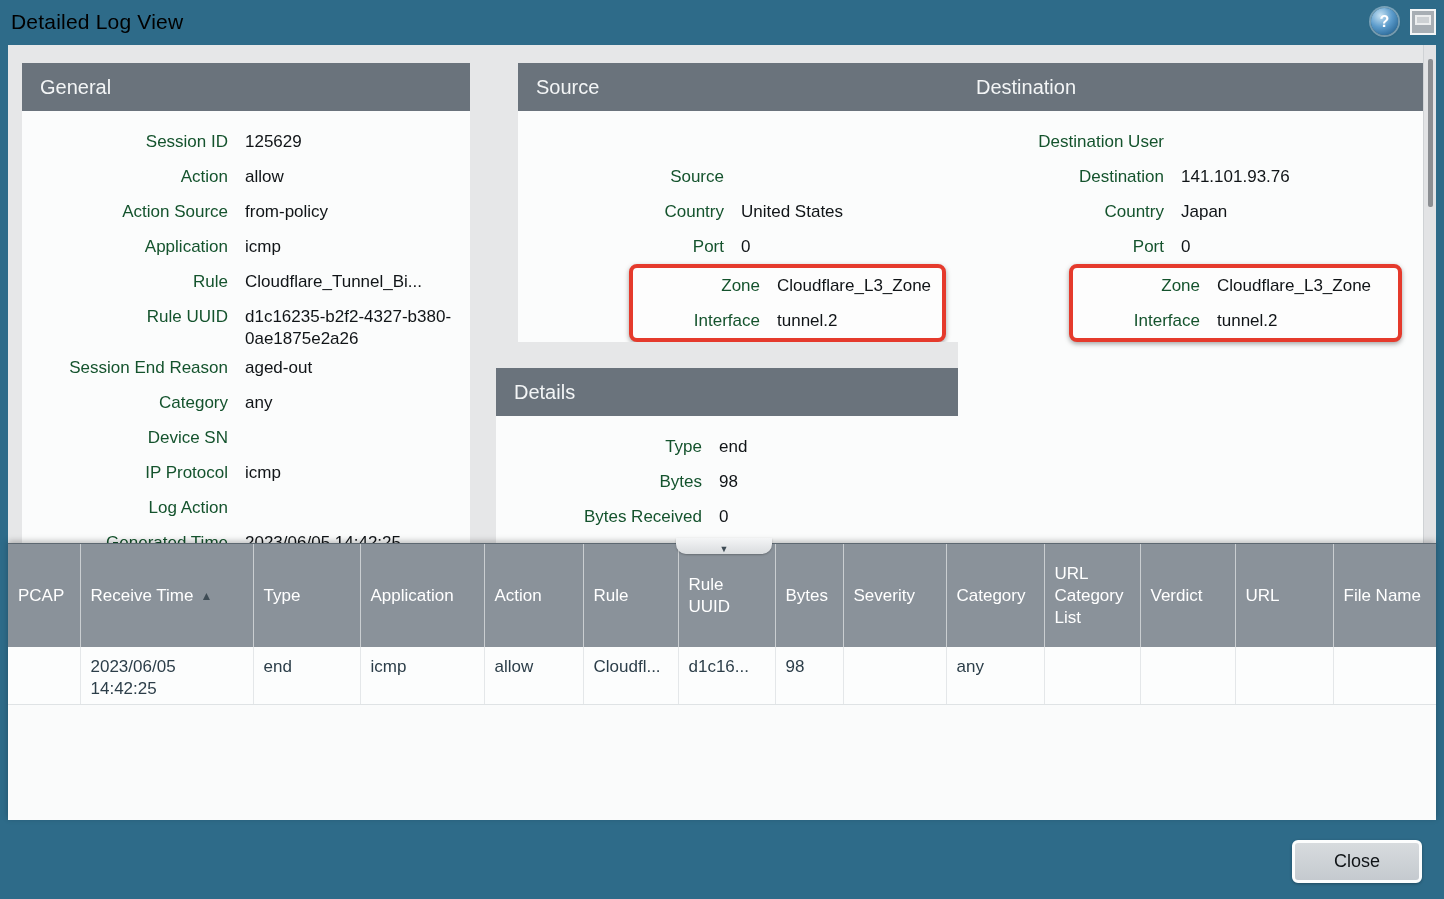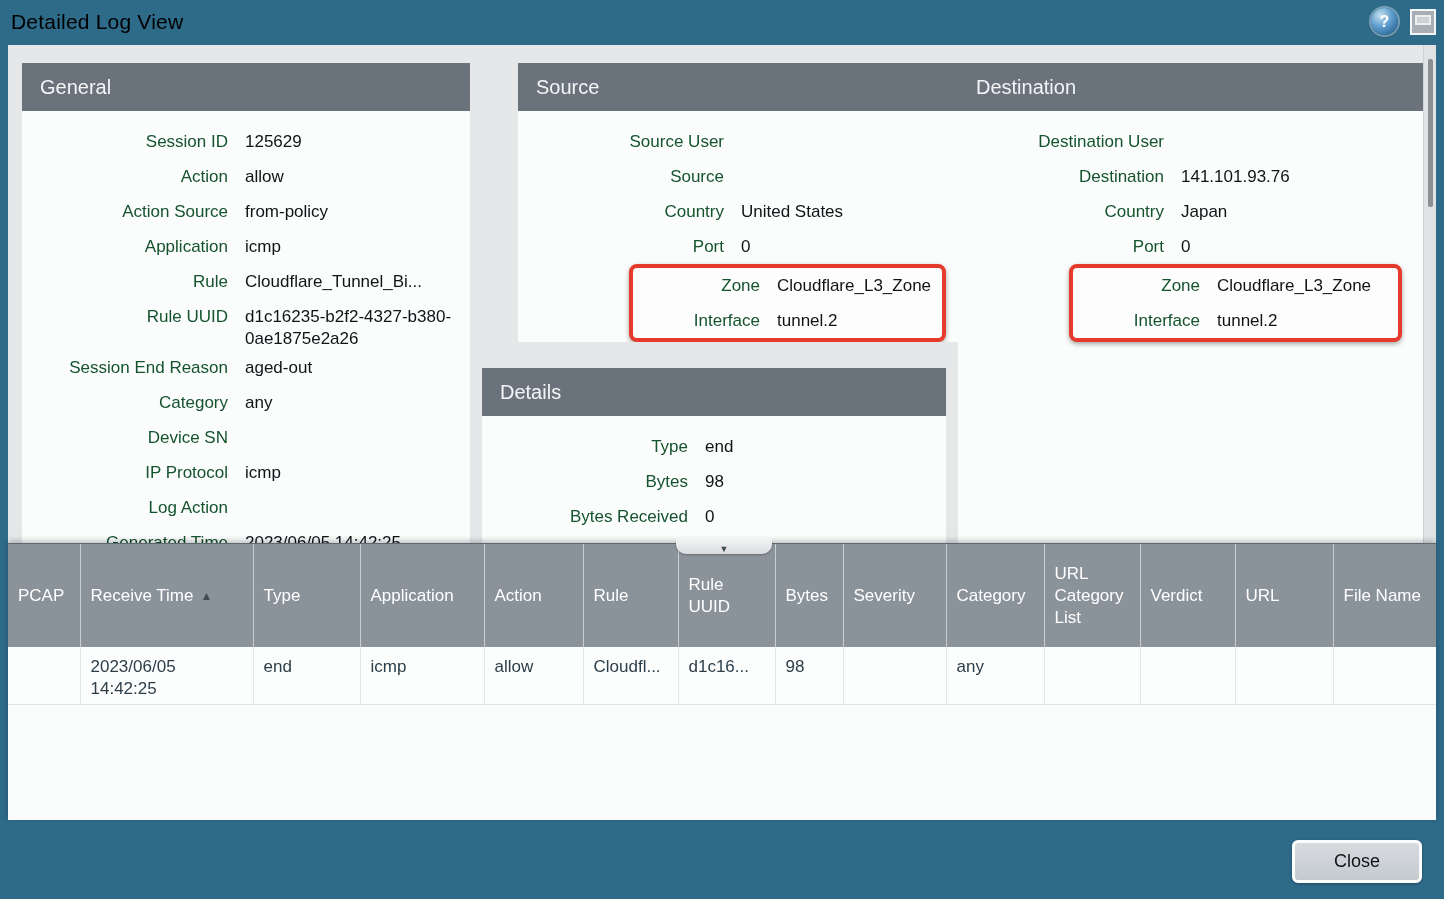--- a/index.html
+++ b/index.html
@@ -30,21 +30,21 @@
 
   
   .panel { position:absolute; background:#fbfcfc; overflow:hidden; }
   .panel-header {
     height:48px; background:#6a737c; color:#f3f5f6; font-size:20px;
     line-height:48px; padding-left:18px;
   }
   .panel-body { position:relative; padding-top:13px; background:#fbfcfc; }
   .panel[data-panel="general"]     { left:22px;  top:63px;  width:448px; height:480px; }
   .panel[data-panel="source"]      { left:482px; top:63px;  width:476px;margin-left:36px; }
-  .panel[data-panel="details"]     { left:482px; top:368px; width:464px; height:175px; }
+  .panel[data-panel="details"]     { left:496px; top:368px; width:464px; height:175px; }
   .panel[data-panel="destination"] { left:958px; top:63px;  width:478px; height:480px; }
 
   .prow { display:flex; min-height:35px; align-items:flex-start; }
   .prow .lbl { flex:none; width:206px; text-align:right; color:#14532d; font-size:17px; line-height:22px; padding-top:7px; }
   .prow .val { flex:1; color:#101417; font-size:17px; line-height:22px; padding:7px 10px 0 17px; word-wrap:break-word; }
 
   .red-box {
     border:4px solid #e53a2c; border-radius:8px;
     margin-left:111px; box-shadow:0 2px 5px rgba(0,0,0,.35);
     background:#fdfdfd;
@@ -163,21 +163,20 @@
         <span class="lbl">Generated Time</span>
         <span class="val">2023/06/05 14:42:25</span>
       </div>
     </div>
 </section>
 
 <section class="panel" data-panel="source">
   <div class="panel-header">Source</div>
   <div class="panel-body">
       <div class="prow">
-        <span class="lbl">Source User</span>
         <span class="val"></span>
       </div>
       <div class="prow">
         <span class="lbl">Source</span>
       </div>
       <div class="prow">
         <span class="lbl">Country</span>
         <span class="val">United States</span>
       </div>
       <div class="prow">

